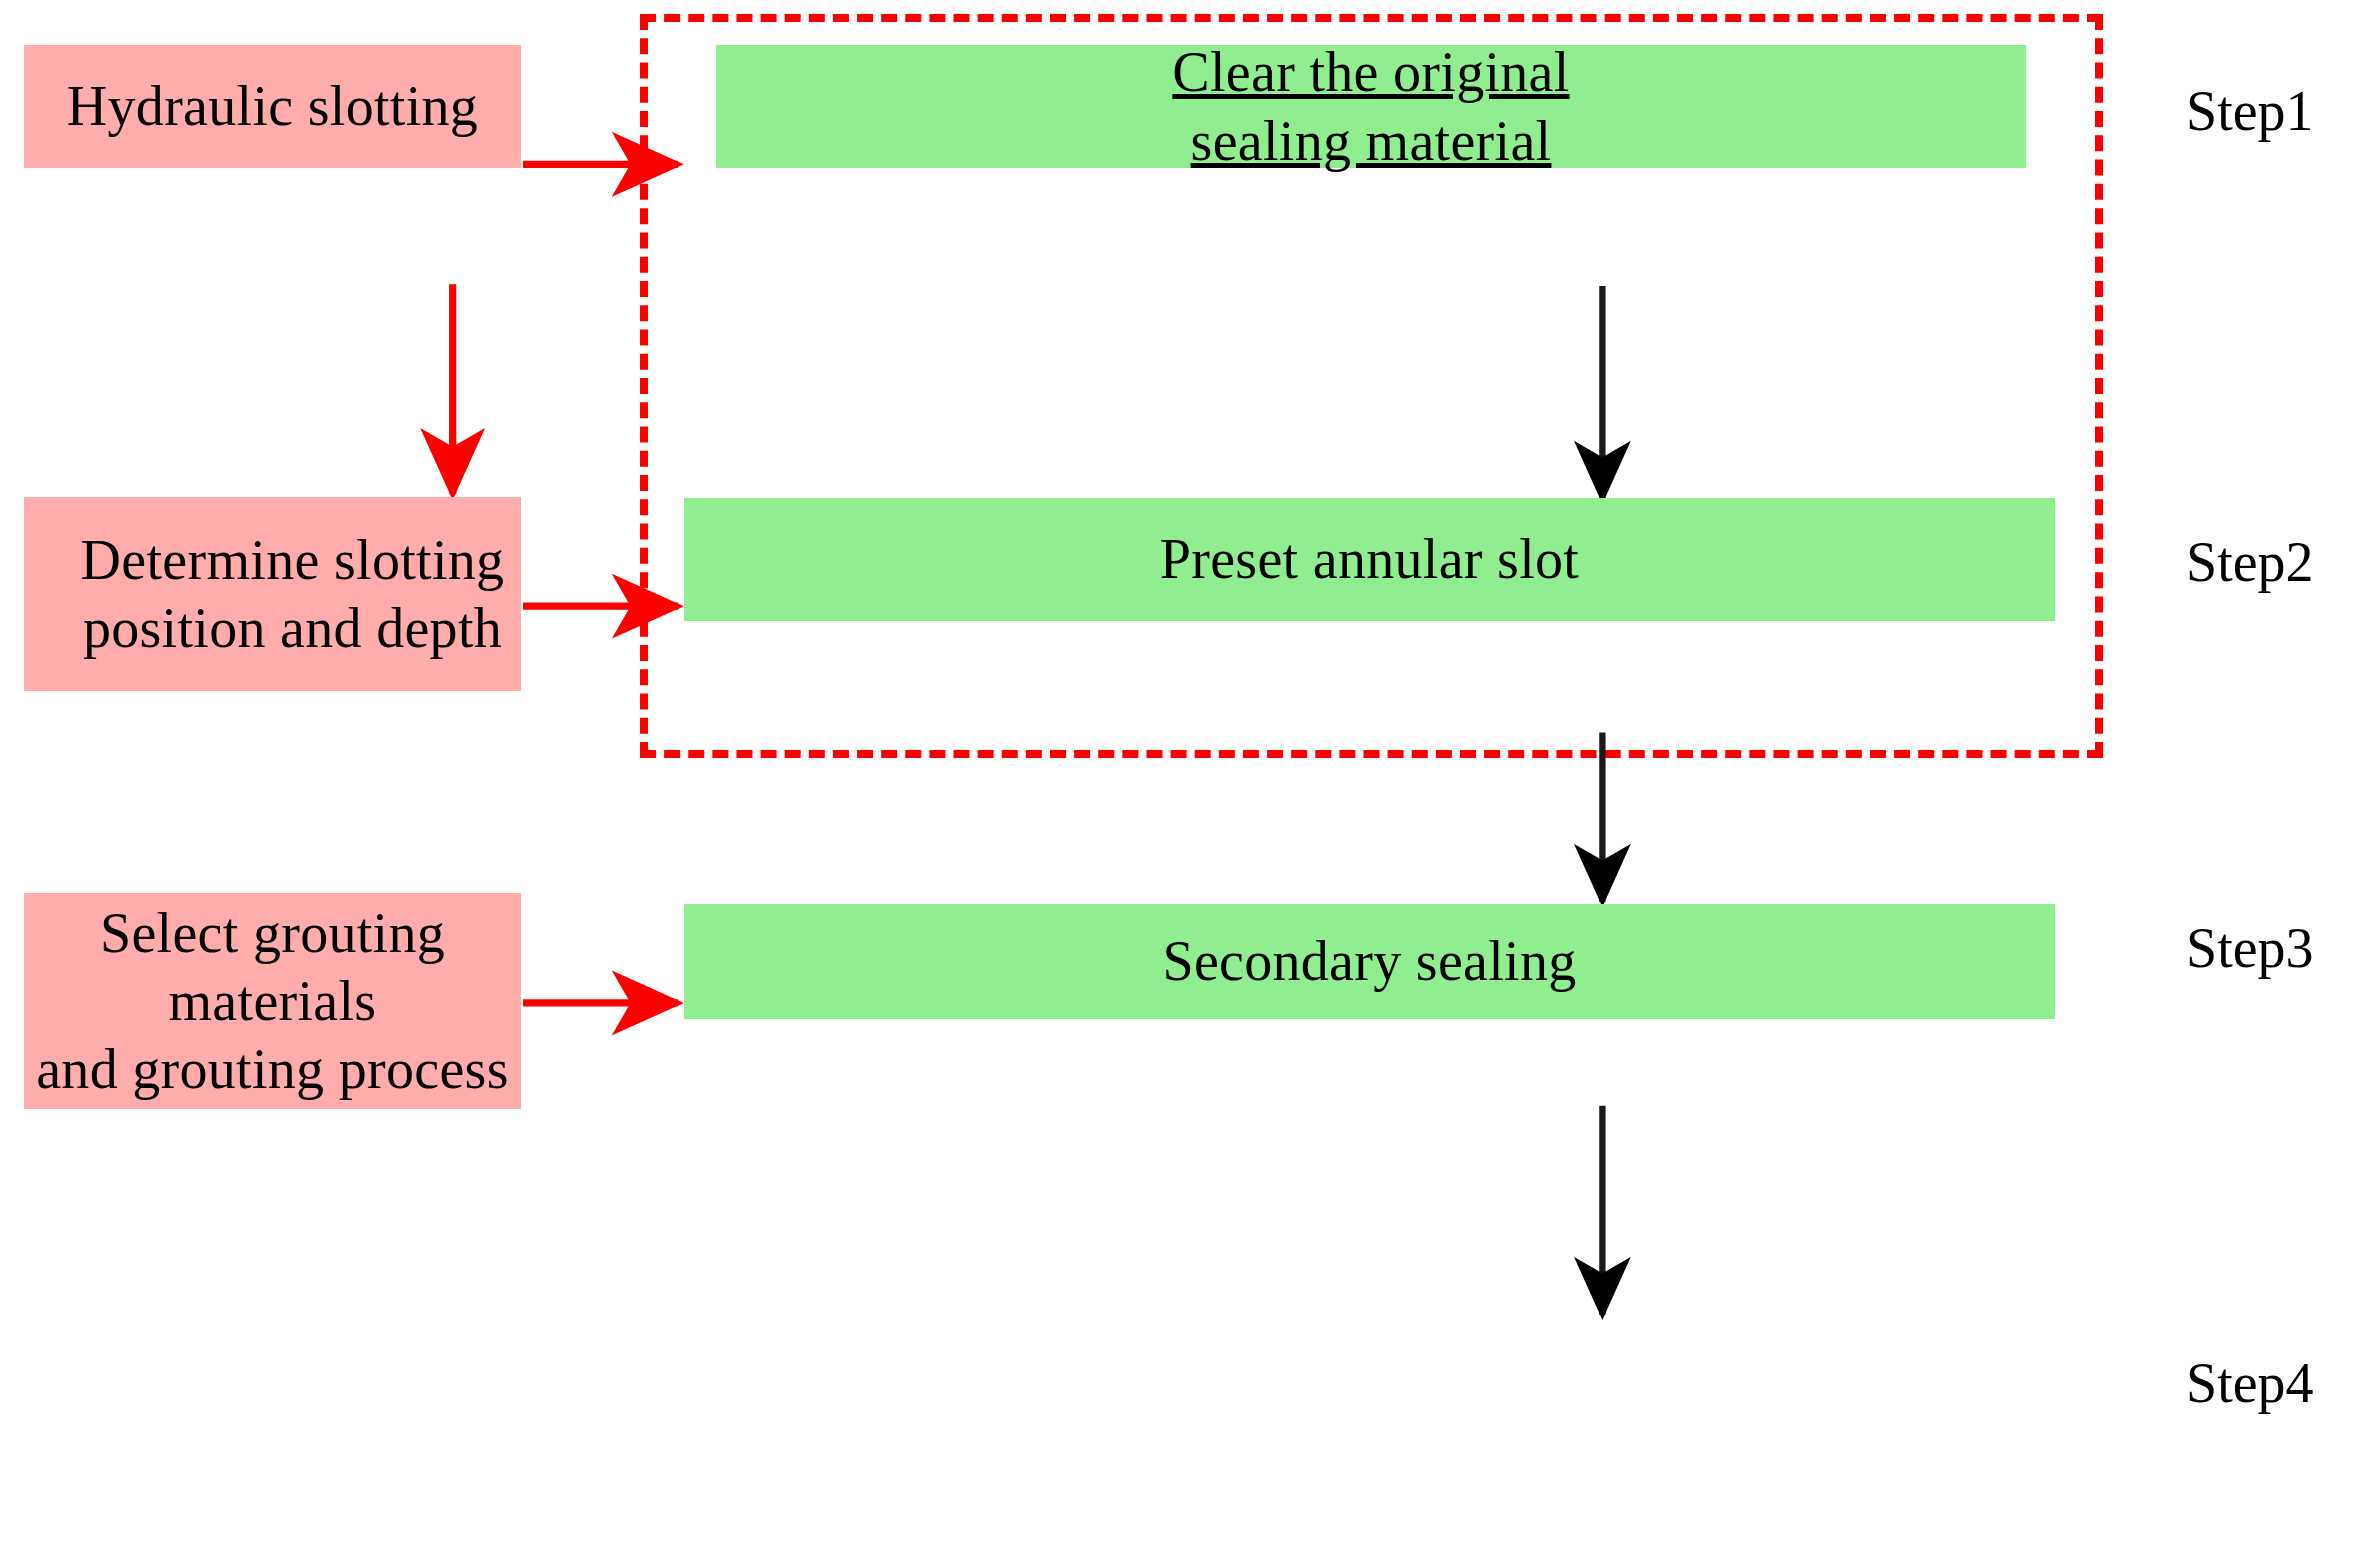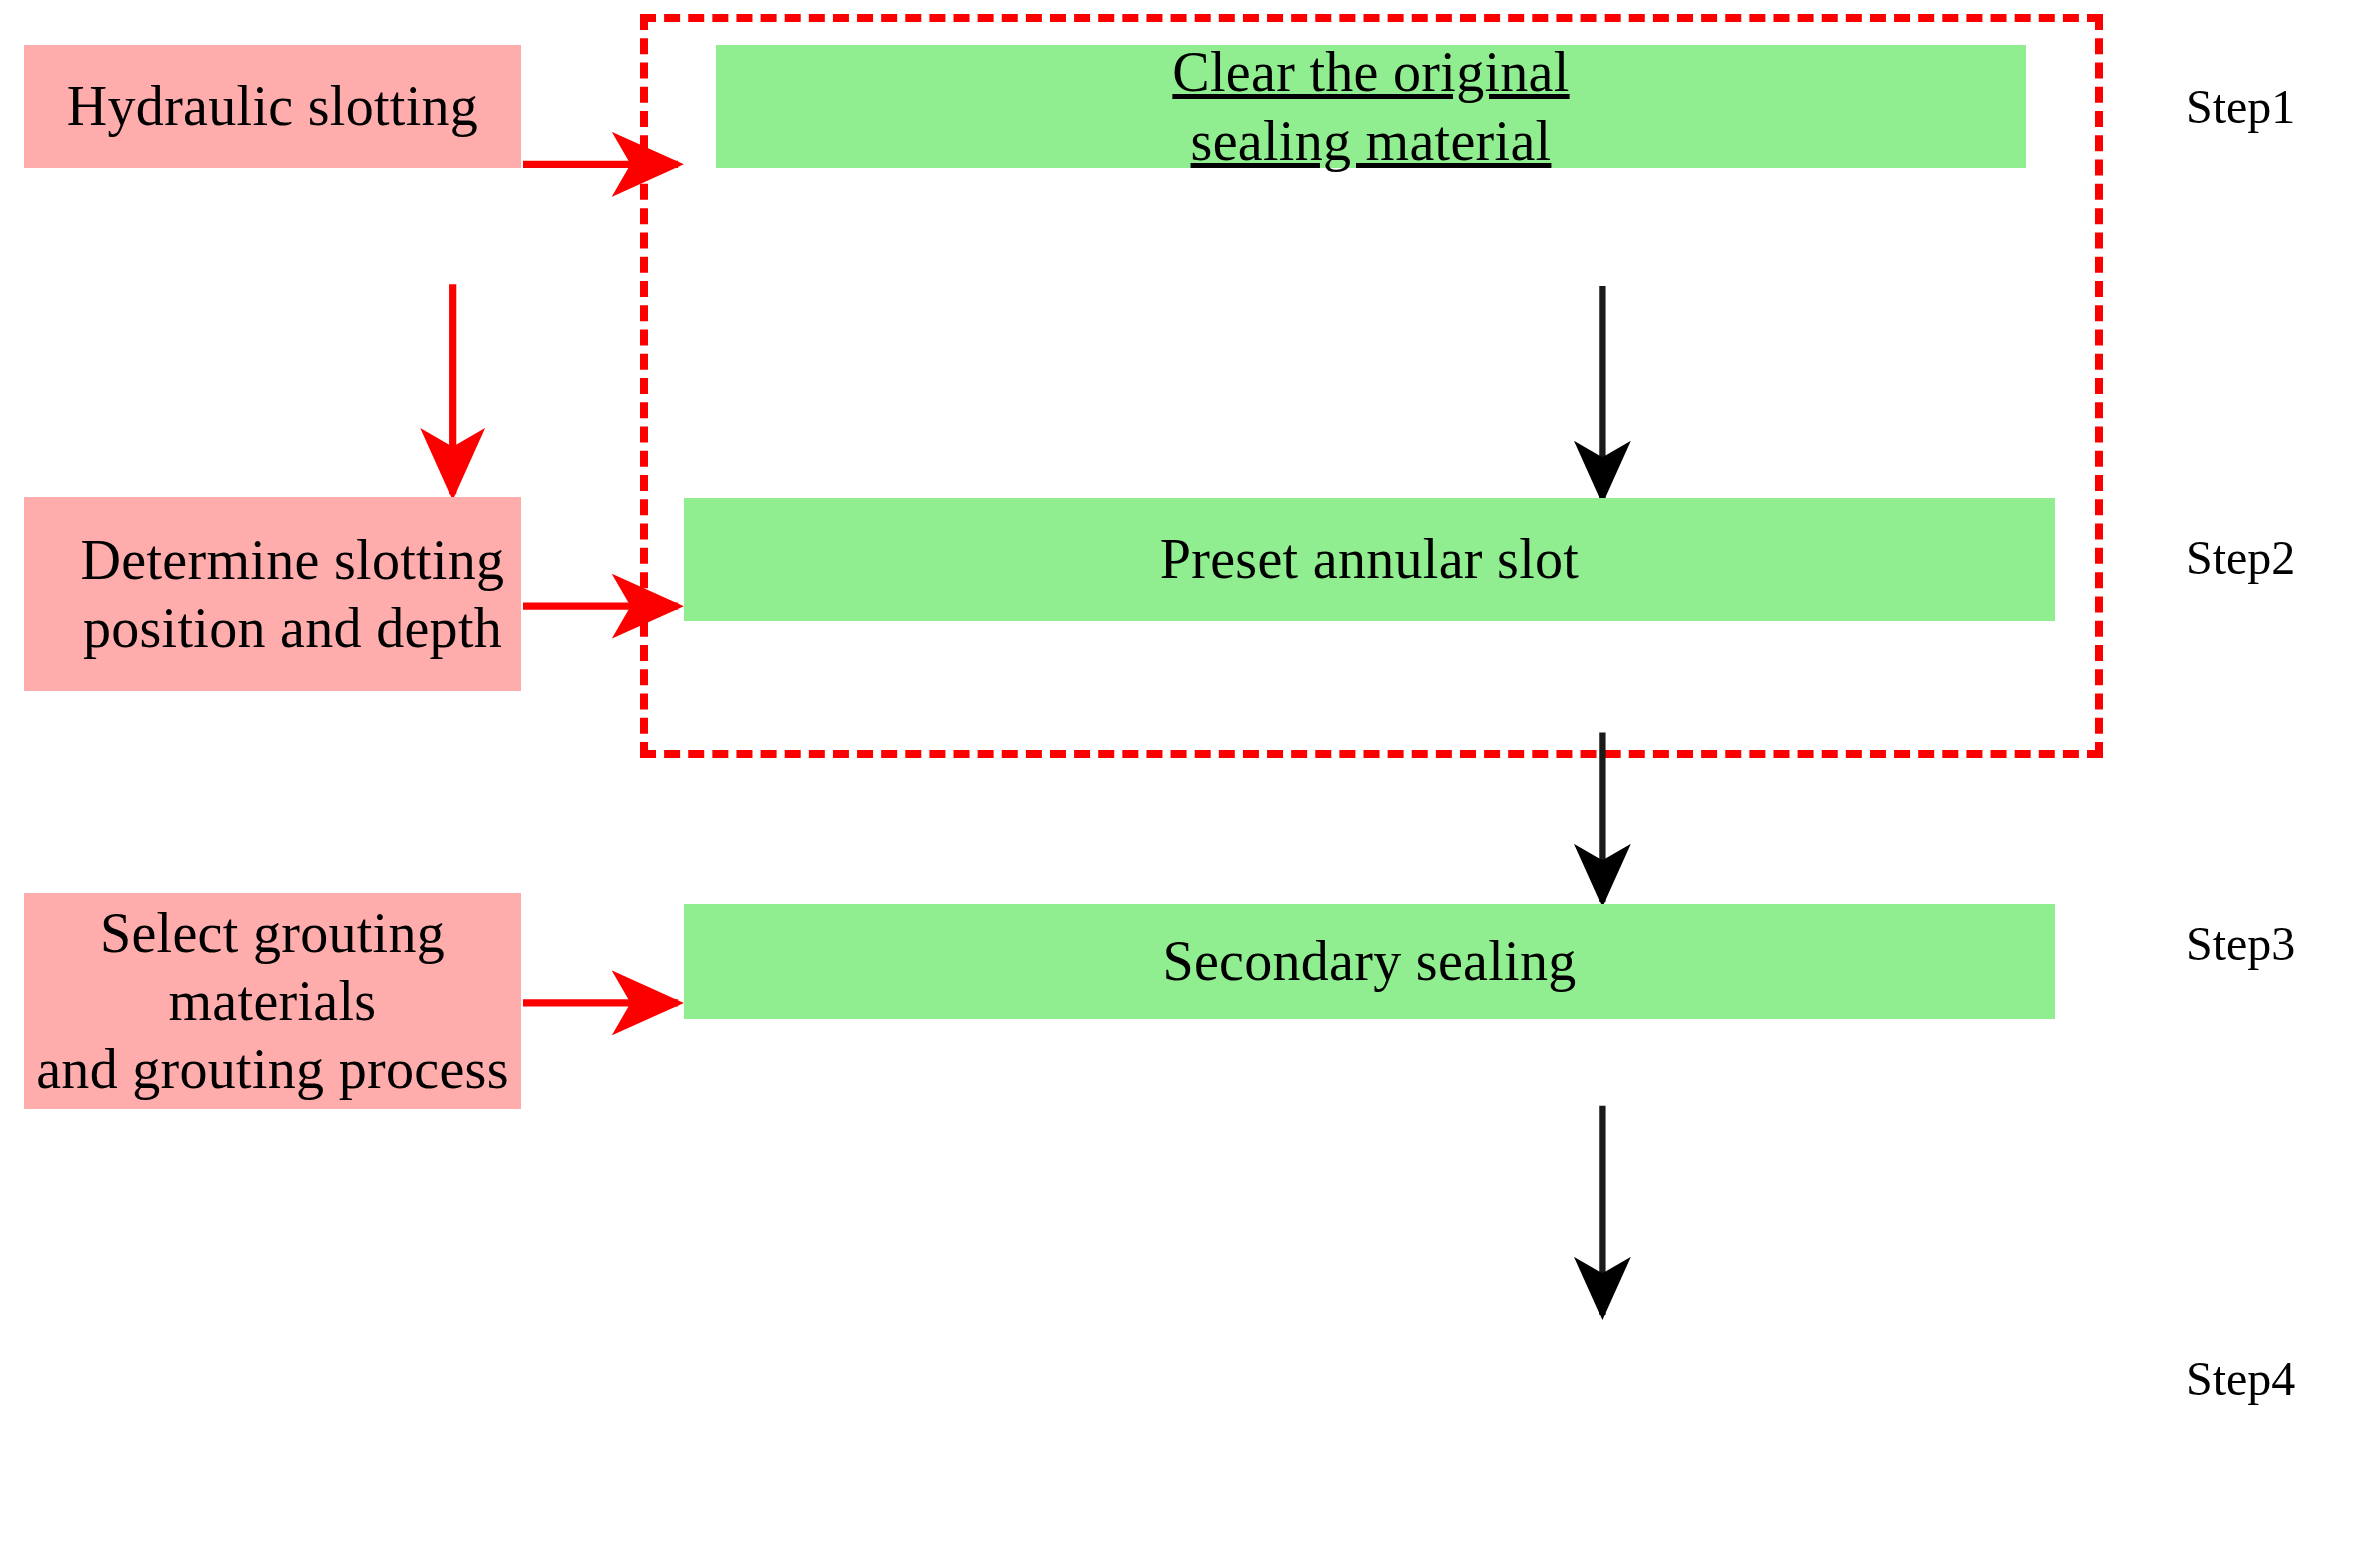--- a/index.html
+++ b/index.html
@@ -41,21 +41,21 @@
     box-sizing: border-box;
     border: 8px dashed #fc0000;
     background: transparent;
     z-index: 2;
     pointer-events: none;
   }
 
   
   .step-label {
     position: absolute;
-    font-size: 48px;
+    font-size: 56px;
     color: #000000;
     white-space: nowrap;
     z-index: 6;
   }
 
   
   #connectors {
     position: absolute;
     left: 0;
     top: 0;

